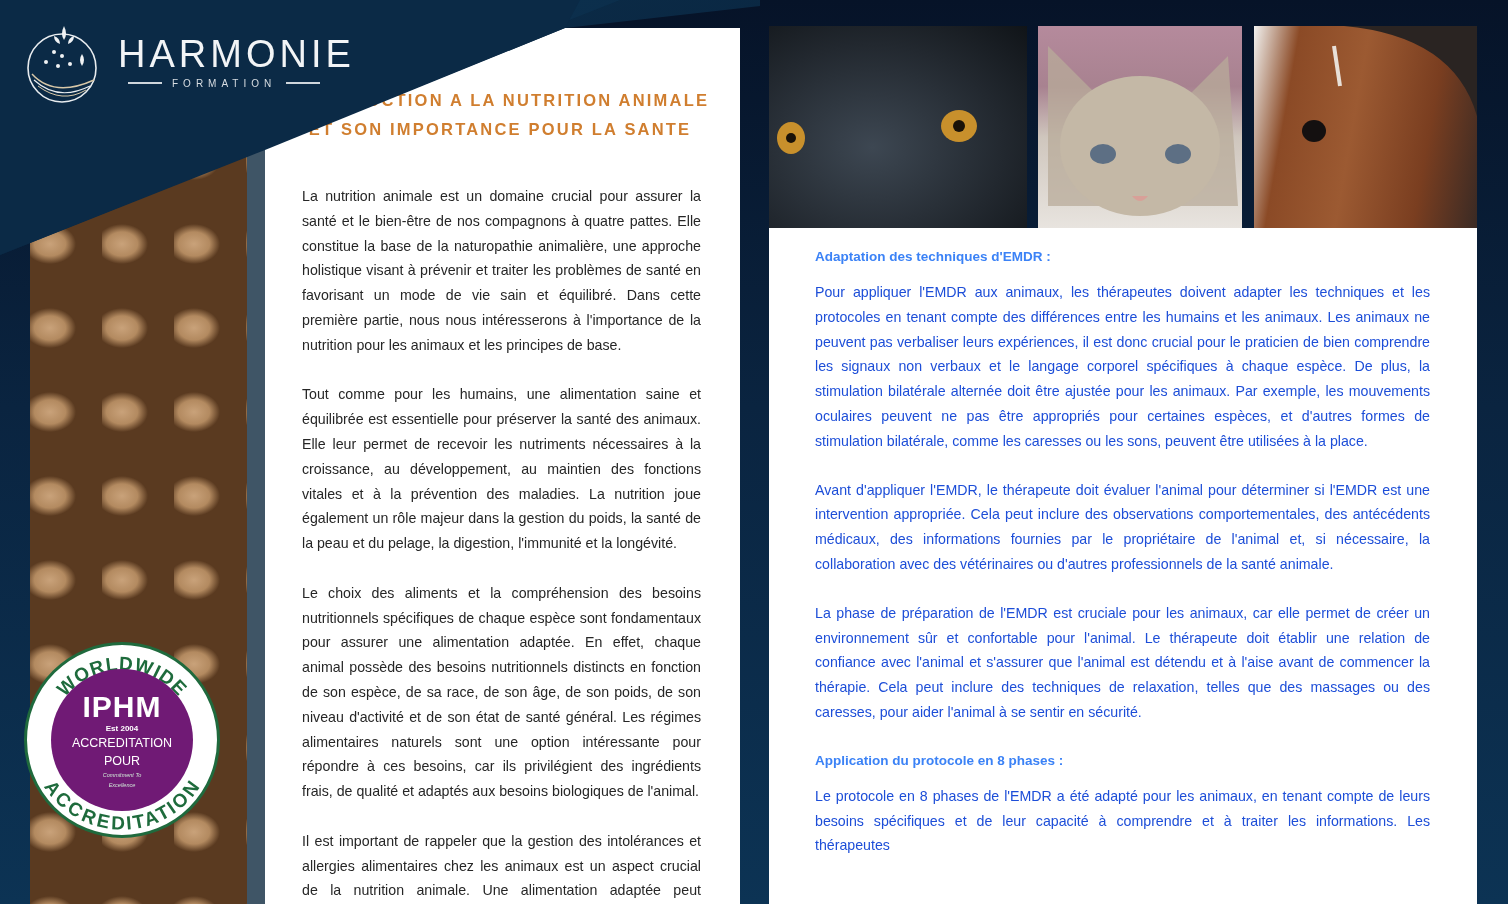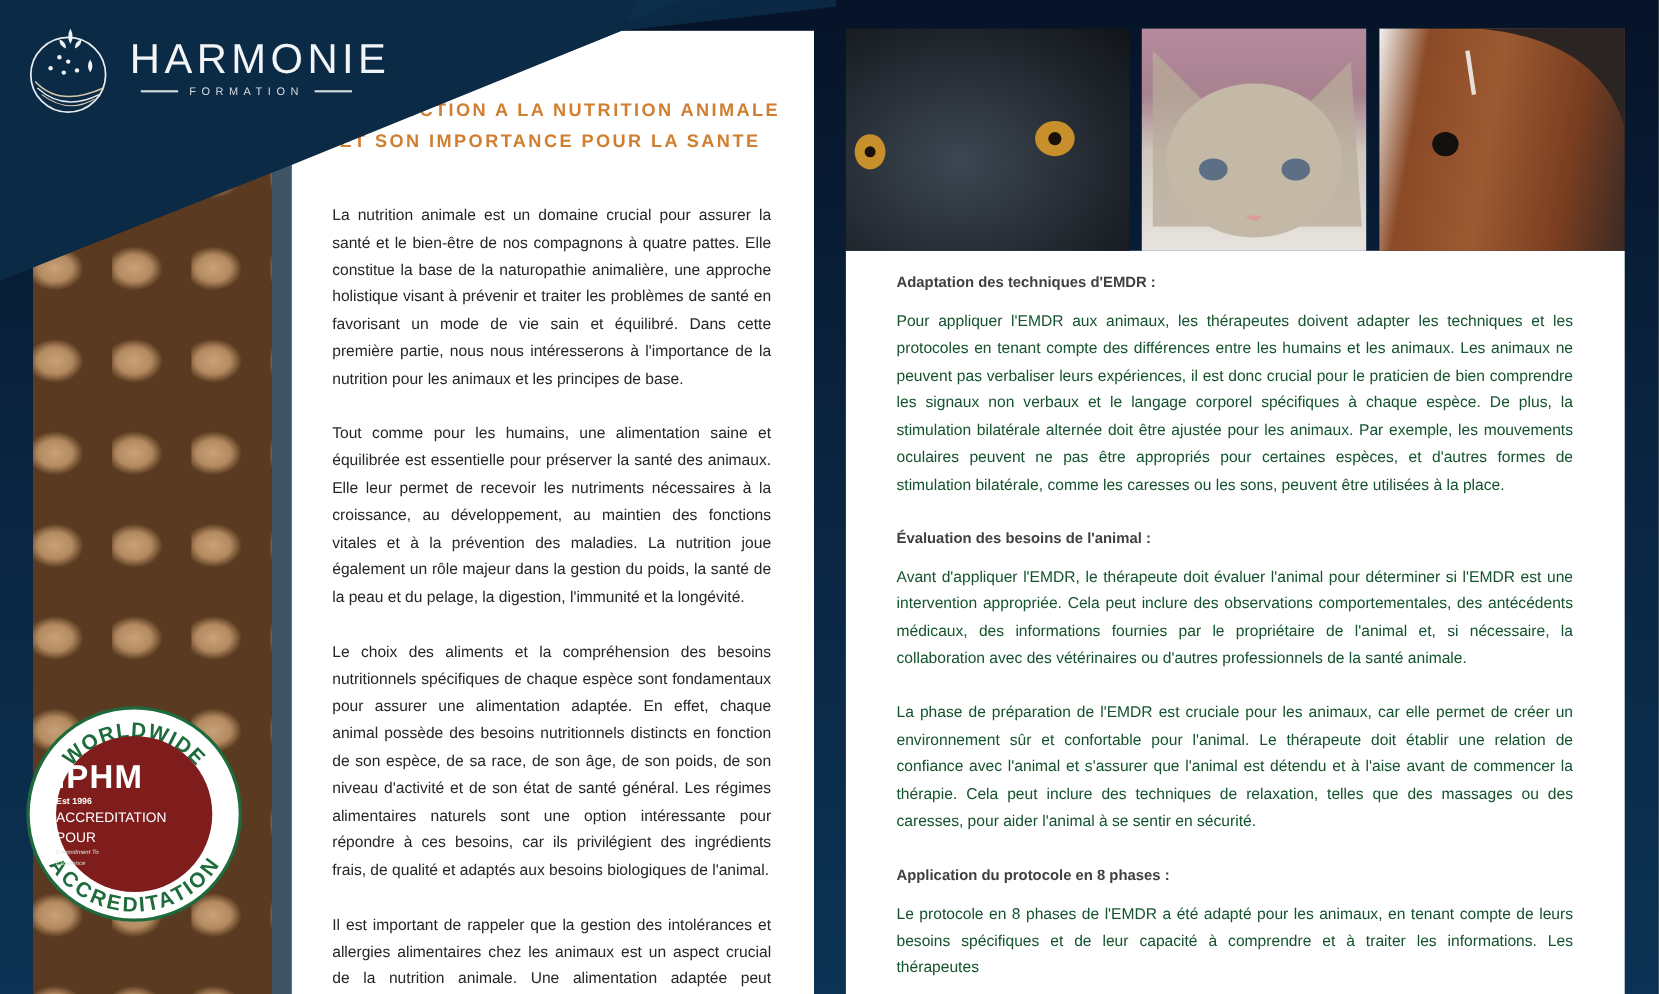--- a/index.html
+++ b/index.html
@@ -56,22 +56,22 @@
     color: #262626; font-size: 14.2px; line-height: 24.8px; text-align: justify;
   }
   .left-body p { margin-bottom: 24.8px; }
   
   .badge {
     position: absolute; left: 24px; top: 642px; width: 196px; height: 196px;
     border-radius: 50%; background: #ffffff; border: 3px solid #1f6a3d;
   }
   .badge-inner {
     position: absolute; left: 24px; top: 24px; width: 142px; height: 142px;
-    border-radius: 50%; background: #7f1d1d;
-    display: flex; flex-direction: column; align-items: flex-start; justify-content: center;
+    border-radius: 50%; background: #701a75;
+    display: flex; flex-direction: column; align-items: center; justify-content: center;
     color: #ffffff; text-align: center;
   }
   .badge-iphm { font-size: 30px; font-weight: 700; letter-spacing: 1px; line-height: 30px; }
   .badge-est { font-size: 8px; font-weight: 700; margin-top: 2px; }
   .badge-board { font-size: 12.5px; line-height: 15px; margin-top: 3px; }
   .badge-motto { font-size: 5.5px; font-style: italic; color: #cfe6d6; margin-top: 3px; line-height: 7px; }
   .badge-ring-svg { position: absolute; left: 0; top: 0; width: 190px; height: 190px; }
   
   .page-right {
     position: absolute; left: 769px; top: 228px; width: 708px; height: 700px; background: #ffffff;
@@ -79,24 +79,24 @@
   .photo {
     position: absolute; top: 26px; height: 202px; overflow: hidden;
   }
   .photo-dog { left: 769px; width: 258px; background: radial-gradient(ellipse at 40% 60%, #3d4752 0%, #22282f 60%, #101418 100%); }
   .photo-cat { left: 1038px; width: 204px; background: linear-gradient(180deg, #b58a9c 0%, #a88290 30%, #cfc6bd 55%, #e8e4df 100%); }
   .photo-horse { left: 1254px; width: 223px; background: linear-gradient(100deg, #f2f2f0 0%, #8b4a26 18%, #9c5a32 45%, #7a3e20 75%, #3a2a24 100%); }
   .right-content {
     position: absolute; left: 815px; top: 245px; width: 615px;
   }
   .section-title {
-    color: #404040; font-weight: 700; font-size: 13.5px; line-height: 24px; margin-bottom: 11px;
+    color: #3b82f6; font-weight: 700; font-size: 13.5px; line-height: 24px; margin-bottom: 11px;
   }
   .section-body {
-    color: #14532d; font-size: 14.2px; line-height: 24.8px; text-align: justify; margin-bottom: 24px;
+    color: #1d4ed8; font-size: 14.2px; line-height: 24.8px; text-align: justify; margin-bottom: 24px;
   }
 </style>
 </head>
 <body>
 
 <div class="page-left"></div>
 <div class="page-left-strip"></div>
 
 <div class="kibble"></div>
 
@@ -190,21 +190,21 @@
     </defs>
     <text font-family="Liberation Sans, sans-serif" font-weight="700" font-size="19" fill="#1e6b3c" letter-spacing="1">
       <textPath href="#arcTop" startOffset="50%" text-anchor="middle">WORLDWIDE</textPath>
     </text>
     <text font-family="Liberation Sans, sans-serif" font-weight="700" font-size="19" fill="#1e6b3c" letter-spacing="0.5">
       <textPath href="#arcBot" startOffset="50%" text-anchor="middle" dominant-baseline="hanging">ACCREDITATION</textPath>
     </text>
   </svg>
   <div class="badge-inner">
     <div class="badge-iphm">IPHM</div>
-    <div class="badge-est">Est 1996</div>
+    <div class="badge-est">Est 2004</div>
     <div class="badge-board">ACCREDITATION</div>
     <div class="badge-board">POUR</div>
     <div class="badge-motto">Commitment To</div>
     <div class="badge-motto">Excellence</div>
   </div>
 </div>
 
 <div class="page-right"></div>
 
 <div class="photo photo-dog">
@@ -231,21 +231,20 @@
     <path d="M80 20 L86 60" stroke="#e8e0d8" stroke-width="4"></path>
   </svg>
 </div>
 
 <div class="right-content">
   <div>
     <div class="section-title">Adaptation des techniques d'EMDR :</div>
     <div class="section-body">Pour appliquer l'EMDR aux animaux, les thérapeutes doivent adapter les techniques et les protocoles en tenant compte des différences entre les humains et les animaux. Les animaux ne peuvent pas verbaliser leurs expériences, il est donc crucial pour le praticien de bien comprendre les signaux non verbaux et le langage corporel spécifiques à chaque espèce. De plus, la stimulation bilatérale alternée doit être ajustée pour les animaux. Par exemple, les mouvements oculaires peuvent ne pas être appropriés pour certaines espèces, et d'autres formes de stimulation bilatérale, comme les caresses ou les sons, peuvent être utilisées à la place.</div>
   </div>
   <div>
-    <div class="section-title">Évaluation des besoins de l'animal :</div>
     <div class="section-body">Avant d'appliquer l'EMDR, le thérapeute doit évaluer l'animal pour déterminer si l'EMDR est une intervention appropriée. Cela peut inclure des observations comportementales, des antécédents médicaux, des informations fournies par le propriétaire de l'animal et, si nécessaire, la collaboration avec des vétérinaires ou d'autres professionnels de la santé animale.</div>
   </div>
   <div>
     <div class="section-body">La phase de préparation de l'EMDR est cruciale pour les animaux, car elle permet de créer un environnement sûr et confortable pour l'animal. Le thérapeute doit établir une relation de confiance avec l'animal et s'assurer que l'animal est détendu et à l'aise avant de commencer la thérapie. Cela peut inclure des techniques de relaxation, telles que des massages ou des caresses, pour aider l'animal à se sentir en sécurité.</div>
   </div>
   <div>
     <div class="section-title">Application du protocole en 8 phases :</div>
     <div class="section-body">Le protocole en 8 phases de l'EMDR a été adapté pour les animaux, en tenant compte de leurs besoins spécifiques et de leur capacité à comprendre et à traiter les informations. Les thérapeutes</div>
   </div>
 </div>

